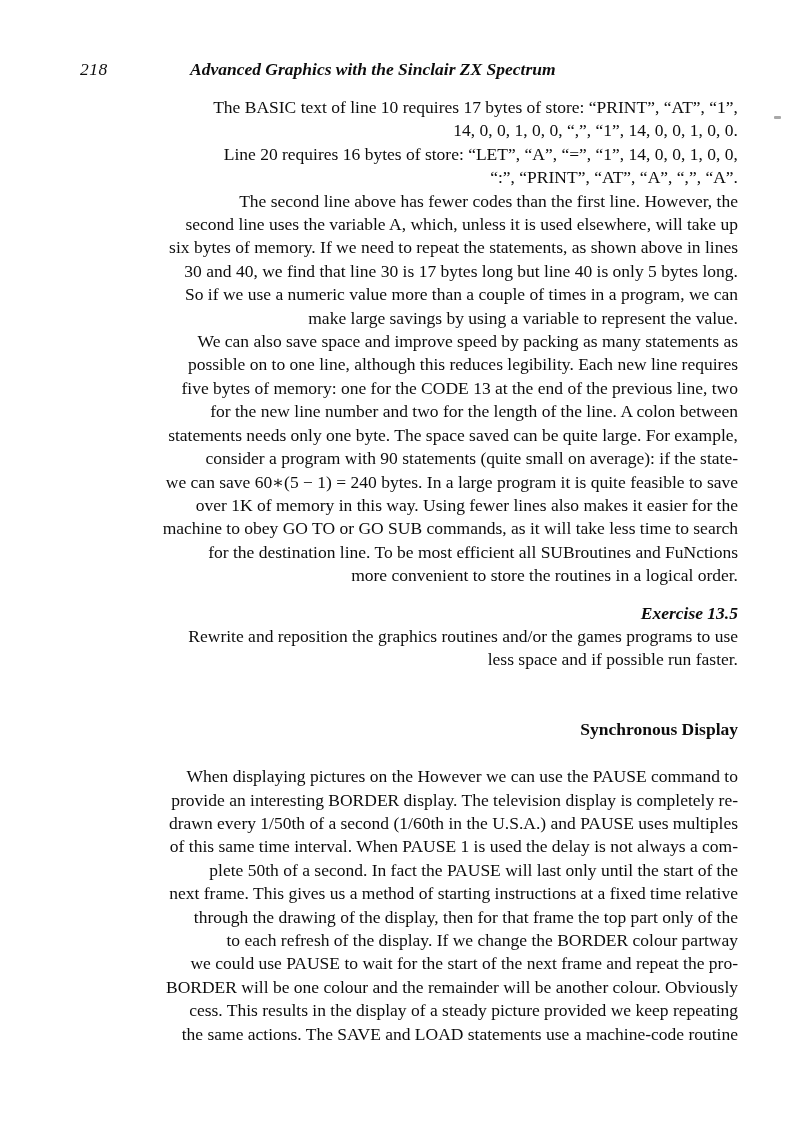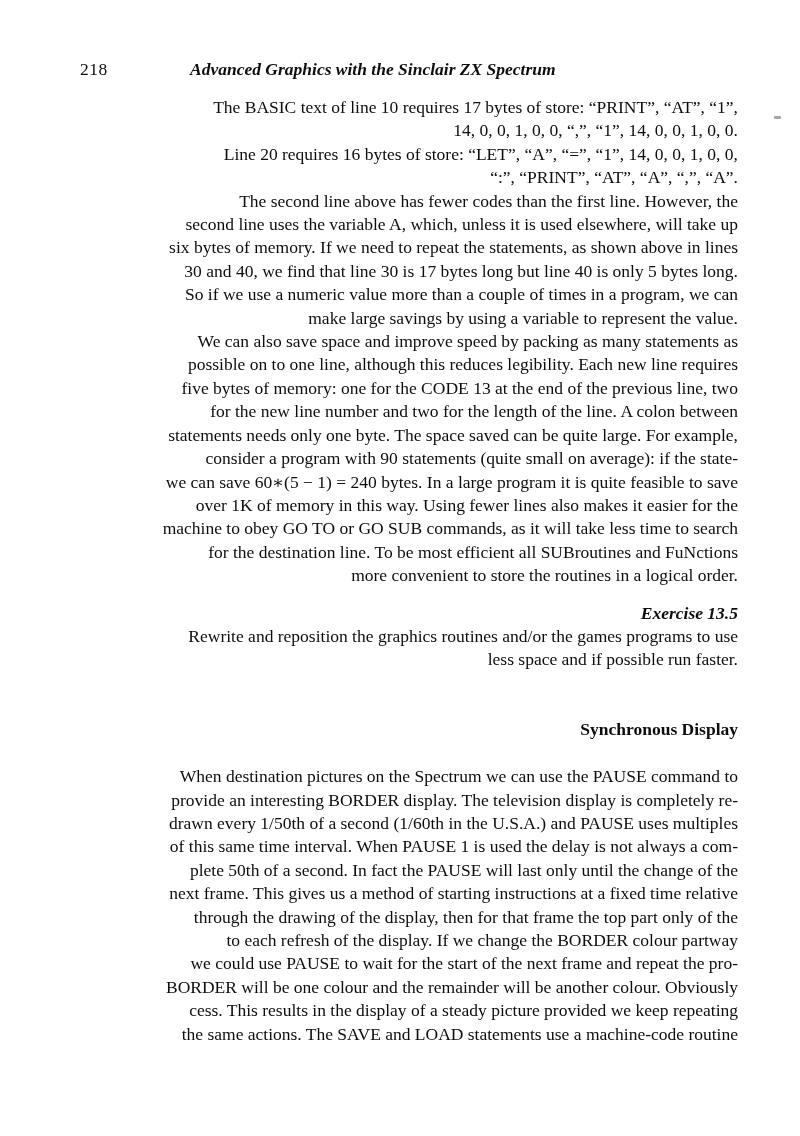--- a/index.html
+++ b/index.html
@@ -20,20 +20,21 @@
     position: absolute;
     top: 58px;
     left: 80px;
     right: 80px;
     display: flex;
     align-items: baseline;
     font-size: 17.5px;
     line-height: 23px;
   }
   .page-number {
+    font-style: italic;
     width: 110px;
     flex: 0 0 auto;
     letter-spacing: 0.5px;
   }
   .running-title {
     font-style: italic;
     font-weight: 600;
     flex: 0 0 auto;
   }
   .page-body {
@@ -116,25 +117,25 @@
         <div class="line">for the destination line. To be most efficient all SUBroutines and FuNctions</div>
         <div class="line">more convenient to store the routines in a logical order.</div>
       </div>
       <div class="block heading-italic">Exercise 13.5</div>
       <div class="block para">
         <div class="line">Rewrite and reposition the graphics routines and/or the games programs to use</div>
         <div class="line">less space and if possible run faster.</div>
       </div>
       <div class="block heading-bold">Synchronous Display</div>
       <div class="block para">
-        <div class="line">When destination pictures on the Spectrum we can use the PAUSE command to</div>
+        <div class="line">When displaying pictures on the However we can use the PAUSE command to</div>
         <div class="line">provide an interesting BORDER display. The television display is completely re-</div>
         <div class="line">drawn every 1/50th of a second (1/60th in the U.S.A.) and PAUSE uses multiples</div>
         <div class="line">of this same time interval. When PAUSE 1 is used the delay is not always a com-</div>
-        <div class="line">plete 50th of a second. In fact the PAUSE will last only until the change of the</div>
+        <div class="line">plete 50th of a second. In fact the PAUSE will last only until the start of the</div>
         <div class="line">next frame. This gives us a method of starting instructions at a fixed time relative</div>
         <div class="line">through the drawing of the display, then for that frame the top part only of the</div>
         <div class="line">to each refresh of the display. If we change the BORDER colour partway</div>
         <div class="line">we could use PAUSE to wait for the start of the next frame and repeat the pro-</div>
         <div class="line">BORDER will be one colour and the remainder will be another colour. Obviously</div>
         <div class="line">cess. This results in the display of a steady picture provided we keep repeating</div>
         <div class="line">the same actions. The SAVE and LOAD statements use a machine-code routine</div>
       </div>
     </div>
 

